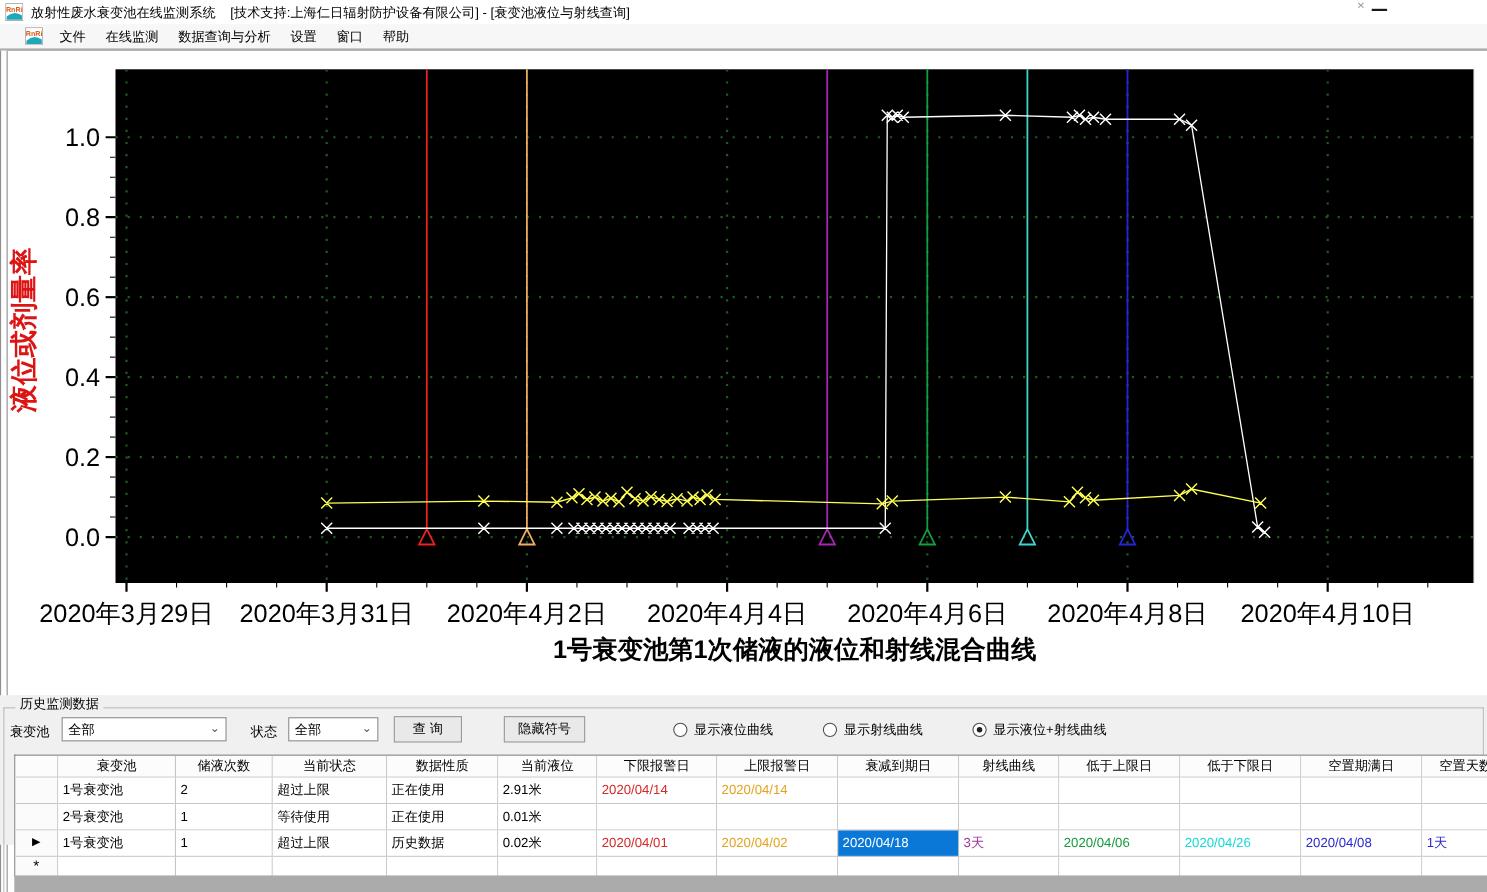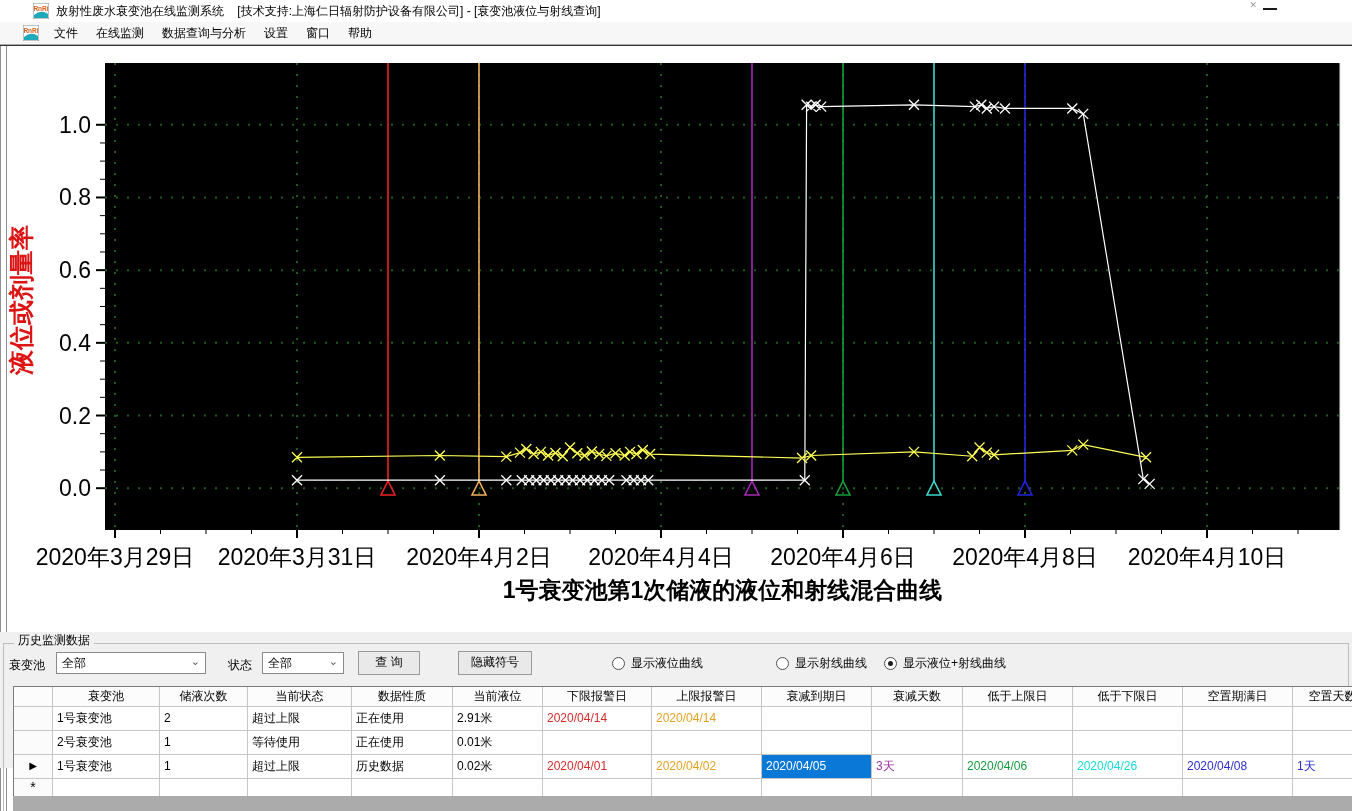--- a/index.html
+++ b/index.html
@@ -4,21 +4,21 @@
 <style>
   * { box-sizing: border-box; margin: 0; padding: 0; }
   html,body { width:1352px; height:811px; }
   body {
     position: relative;
     font-family: "Liberation Sans","DejaVu Sans",sans-serif;
     background:#ffffff; overflow:hidden; color:#000;
   }
   
   .titlebar{ position:absolute; top:0; left:0; width:1277px; height:22px;
-    background:#ffffff; display:flex; align-items:center; padding-left:17px; font-size:12px;margin-left:16px; }
+    background:#ffffff; display:flex; align-items:center; padding-left:5px; font-size:12px; }
   .logo{ width:16px; height:16px; margin-right:7px; flex:0 0 auto; }
   .win-title{ white-space:pre; }
   .win-controls{ position:absolute; right:14px; top:0; height:22px; width:36px; }
   .ctl-x{ position:absolute; right:22px; top:0; color:#9a9a9a; font-size:9px; }
   .ctl-min{ position:absolute; right:2px; top:8px; width:14px; height:2px; background:#1a1a1a; }
   
   .menubar{ position:absolute; top:22px; left:0; width:1352px; height:22px;
     background:#f7f7f7; display:flex; align-items:center; font-size:12px; padding-left:20px; }
   .menu-sep{ position:absolute; top:44px; left:0; width:1352px; height:2px;
     background:linear-gradient(#ababab 50%, #353535 50%); }
@@ -210,42 +210,42 @@
   </div>
 
   <div class="btn" style="left:358px; top:19px; width:62px;">查 询</div>
   <div class="btn" style="left:458px; top:19px; width:74px;">隐藏符号</div>
 
   <div id="radio-group">
       <div class="radio" style="left: 612px; top: 23px;">
         <span class="circ"></span>
         <span>显示液位曲线</span>
       </div>
-      <div class="radio" style="left: 776px; top: 23px;">
+      <div class="radio" style="left: 748px; top: 23px;">
         <span class="circ"></span>
         <span>显示射线曲线</span>
       </div>
       <div class="radio" style="left: 860px; top: 23px; padding-left: 24px;">
         <span class="circ checked"></span>
         <span>显示液位+射线曲线</span>
       </div>
     </div>
 
   <div class="grid" id="data-grid">
       <div class="grid-row hrow">
         <div class="cell selcell"></div>
         <div class="cell">衰变池</div>
         <div class="cell">储液次数</div>
         <div class="cell">当前状态</div>
         <div class="cell">数据性质</div>
         <div class="cell">当前液位</div>
         <div class="cell">下限报警日</div>
         <div class="cell">上限报警日</div>
         <div class="cell">衰减到期日</div>
-        <div class="cell">衰减天数</div>
+        <div class="cell">射线曲线</div>
         <div class="cell">低于上限日</div>
         <div class="cell">低于下限日</div>
         <div class="cell">空置期满日</div>
         <div class="cell">空置天数</div>
       </div>
       <div class="grid-row">
         <div class="cell selcell"></div>
         <div class="cell">1号衰变池</div>
         <div class="cell">2</div>
         <div class="cell">超过上限</div>
@@ -278,21 +278,21 @@
       </div>
       <div class="grid-row">
         <div class="cell selcell">▶</div>
         <div class="cell">1号衰变池</div>
         <div class="cell">1</div>
         <div class="cell">超过上限</div>
         <div class="cell">历史数据</div>
         <div class="cell">0.02米</div>
         <div class="cell" style="color: rgb(212, 42, 42);">2020/04/01</div>
         <div class="cell" style="color: rgb(227, 163, 33);">2020/04/02</div>
-        <div class="cell sel">2020/04/05</div>
+        <div class="cell sel">2020/04/18</div>
         <div class="cell" style="color: rgb(154, 53, 160);">3天</div>
         <div class="cell" style="color: rgb(22, 154, 62);">2020/04/06</div>
         <div class="cell" style="color: rgb(23, 216, 216);">2020/04/26</div>
         <div class="cell" style="color: rgb(43, 43, 208);">2020/04/08</div>
         <div class="cell" style="color: rgb(43, 43, 208);">1天</div>
       </div>
       <div class="grid-row starrow">
         <div class="cell selcell">*</div>
         <div class="cell"></div>
         <div class="cell"></div>

